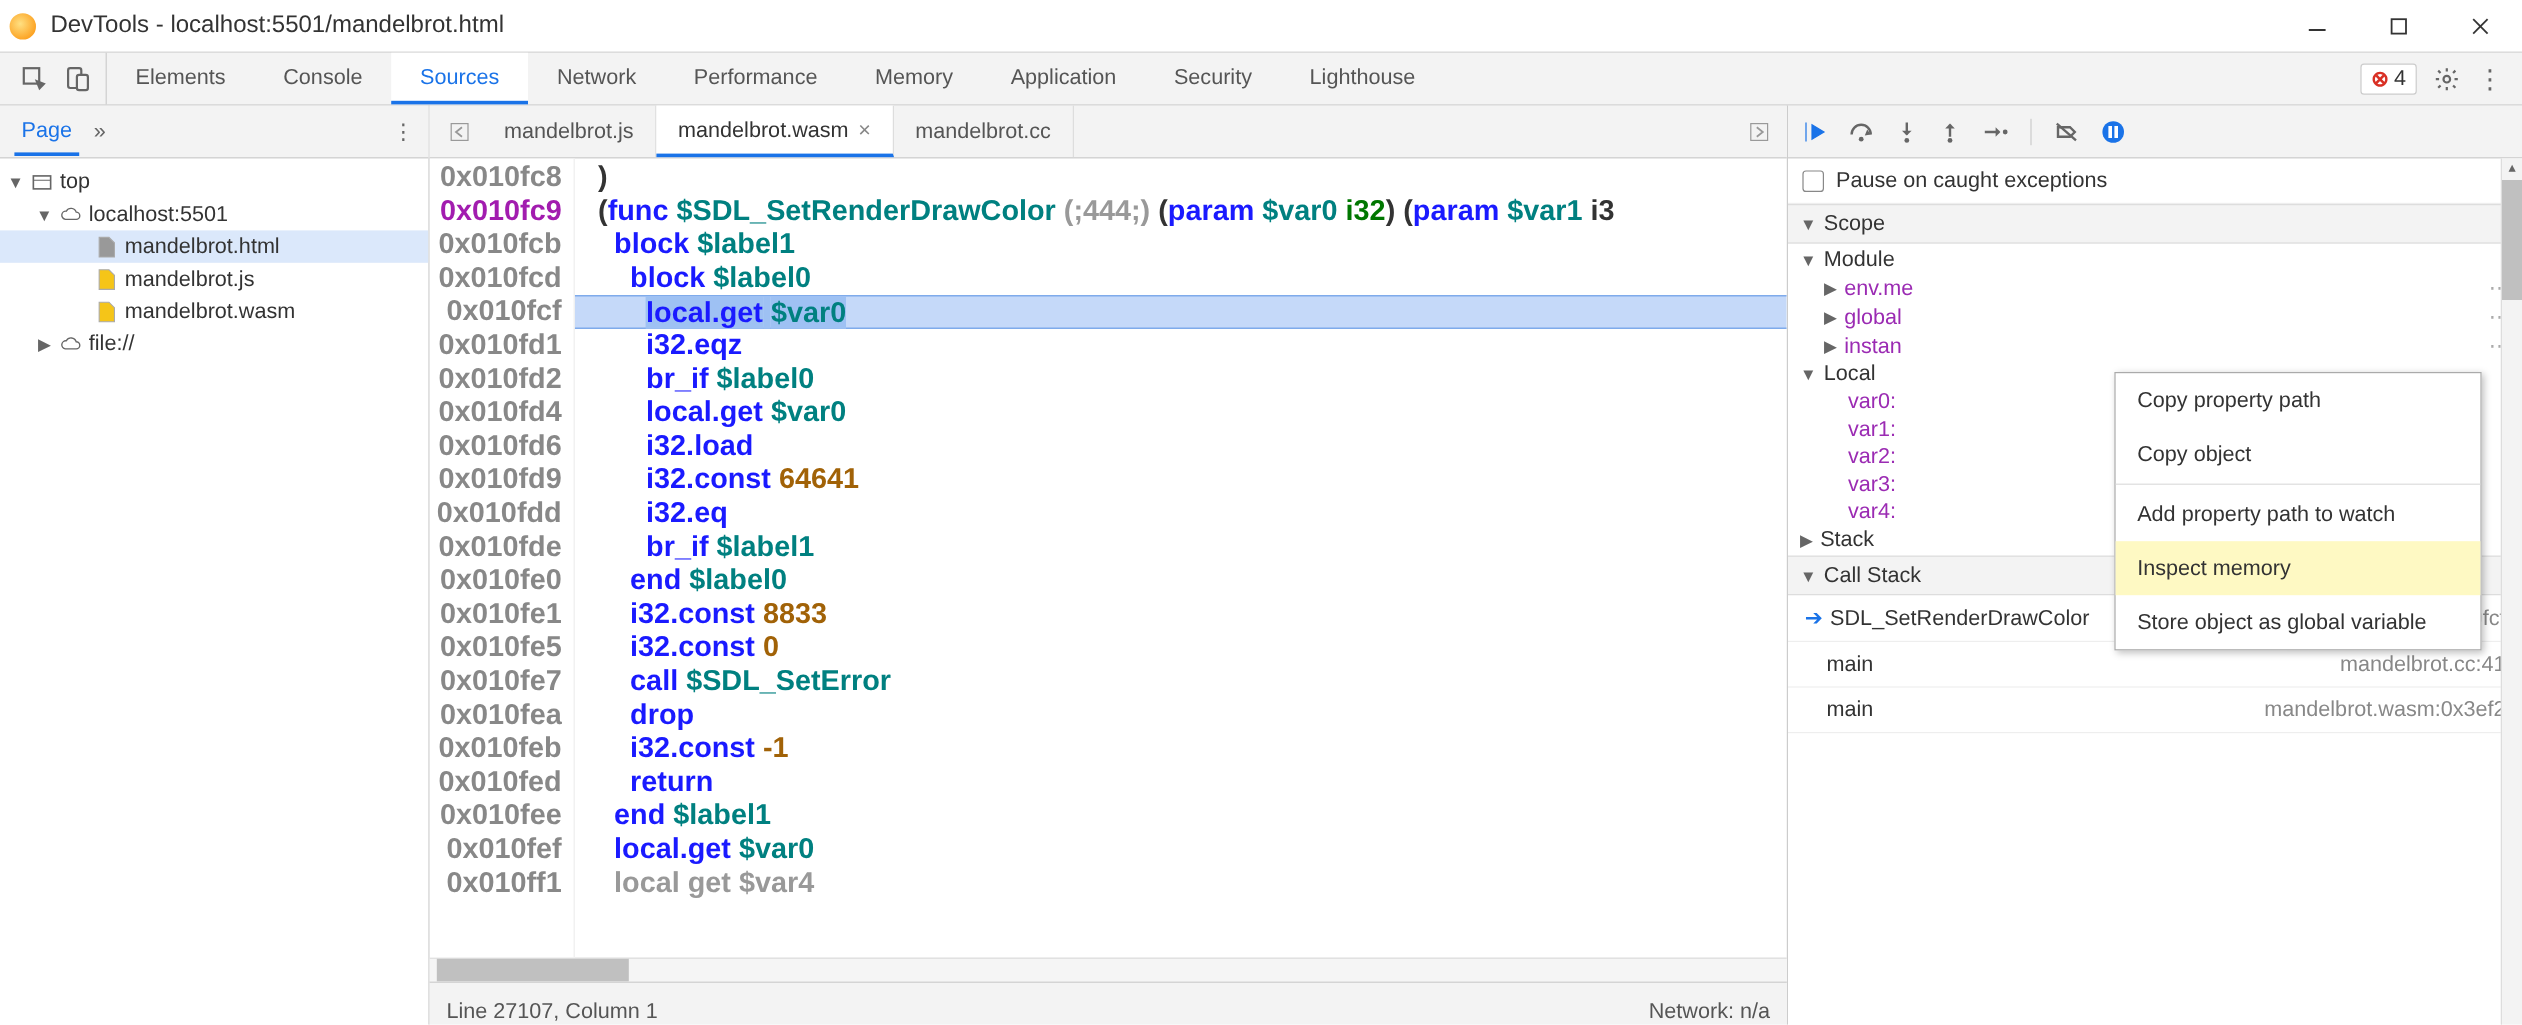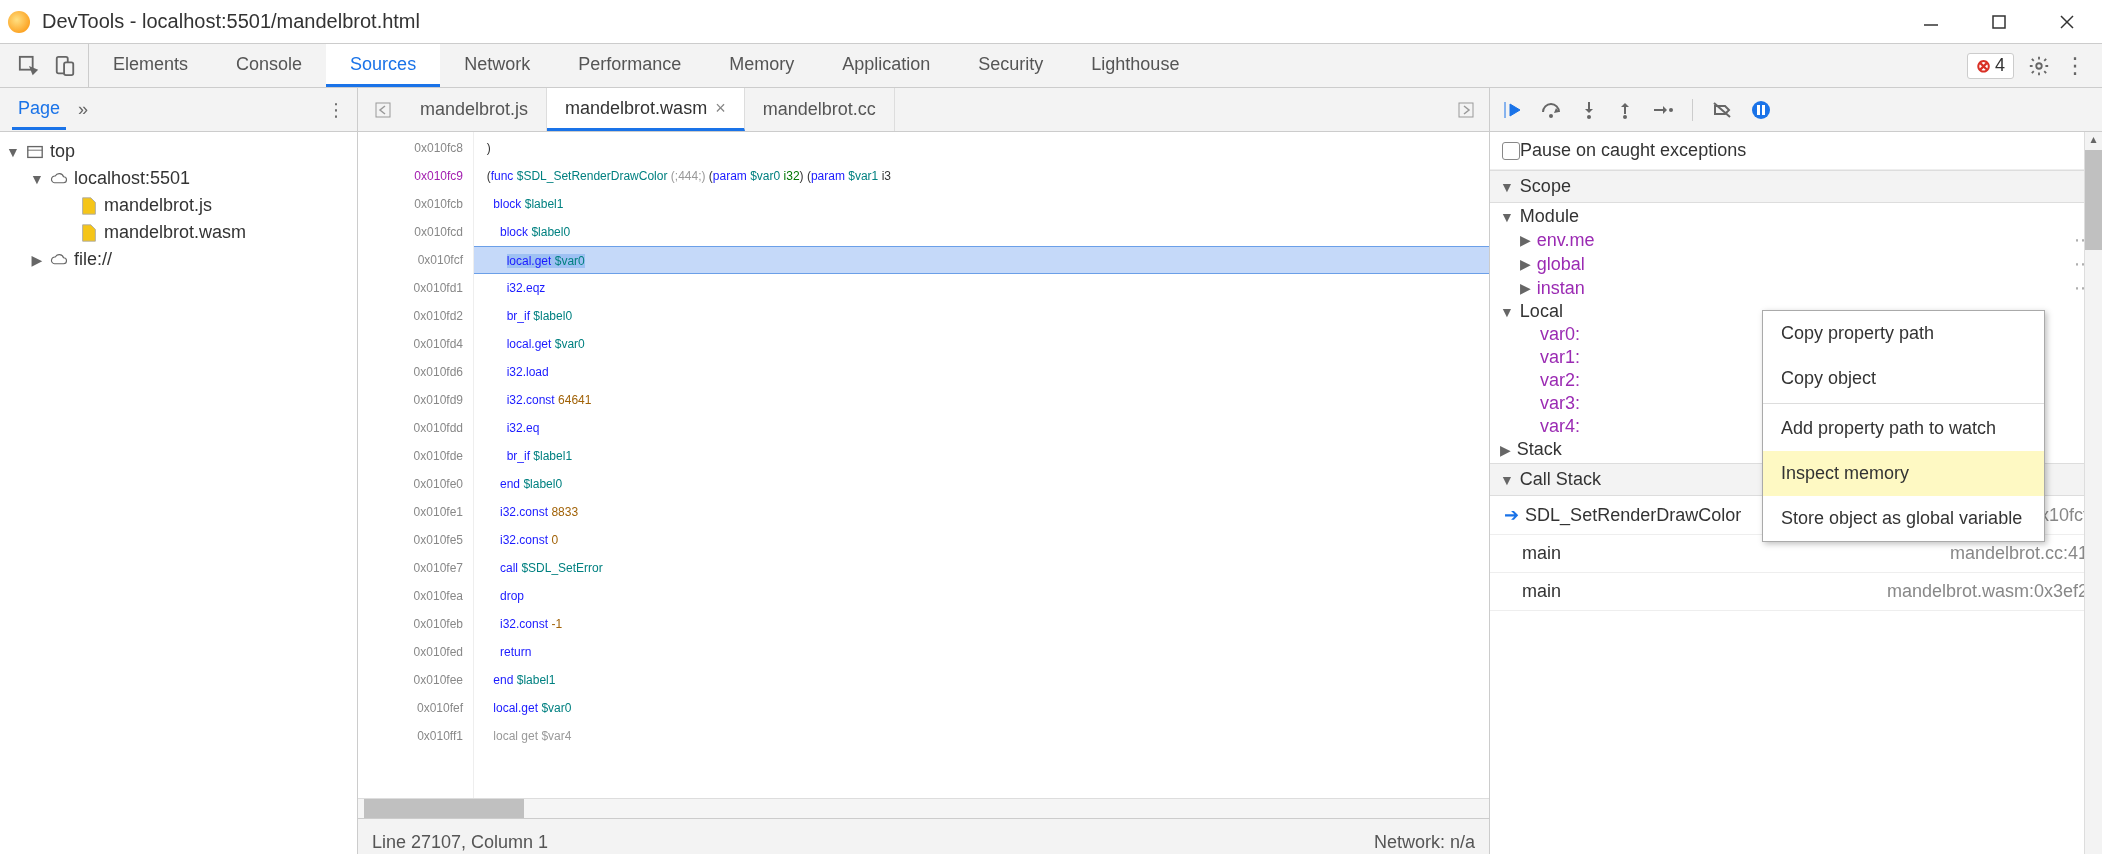--- a/index.html
+++ b/index.html
@@ -41,21 +41,21 @@
 
 
 .editor { flex:1; display:flex; flex-direction:column; border-right:1px solid #ccc; min-width:0; }
 .editor-tabs { height:44px; display:flex; align-items:center; background:#f3f3f3; border-bottom:1px solid #ccc; padding-left:6px; }
 .editor-tabs .navarrow { padding:0 10px; color:#888; }
 .editor-tab { display:flex; align-items:center; gap:8px; padding:0 18px; height:100%; color:#555; border-right:1px solid #ddd; }
 .editor-tab.active { color:#333; background:#fff; border-bottom:3px solid #1a73e8; }
 .editor-tab .close { color:#888; }
 .editor-tabs .rightarrow { margin-left:auto; padding:0 14px; color:#888; }
 
-.codearea { flex:1; display:flex; font-family: Consolas, "Courier New", monospace; font-size:12px; line-height:28px; overflow:hidden; position:relative; }
+.codearea { flex:1; display:flex; font-family: Consolas, "Courier New", monospace; font-size:24px; line-height:28px; overflow:hidden; position:relative;font-weight:bold; }
 .gutter { background:#fff; color:#888; text-align:right; padding:2px 10px 2px 6px; border-right:1px solid #eee; min-width:116px; }
 .gutter .gln { height:28px; }
 .codebody { flex:1; overflow:hidden; white-space:pre; padding:2px 0; }
 .codeline { height:28px; padding-left:6px; }
 .codeline.hl { background:#c5d9f9; border-top:1px solid #6b9fe8; border-bottom:1px solid #6b9fe8; }
 .codeline.hl .curr { background:#9ec1f3; }
 .k-blue { color:#1a1aff; }
 .k-teal { color:#008080; }
 .k-green { color:#007700; }
 .k-gray { color:#999; }
@@ -67,37 +67,37 @@
 .statusbar { height:36px; border-top:1px solid #ccc; background:#f3f3f3; display:flex; align-items:flex-start; padding:13px 14px; color:#555; }
 .statusbar .right { margin-left:auto; }
 
 
 .rightpanel { width: 612px; display:flex; flex-direction:column; position:relative; }
 .dbgtoolbar { height:44px; display:flex; align-items:center; gap:18px; padding:0 12px; border-bottom:1px solid #ccc; background:#f3f3f3; }
 .dbgtoolbar .sep { width:1px; height:22px; background:#ccc; }
 .dbgtoolbar .dbgicon { color:#555; }
 .dbgtoolbar .dbgicon.blue { color:#1a73e8; }
 
-.pauserow { padding:8px 12px; display:flex; align-items:center; border-bottom:1px solid #eee; }
+.pauserow { padding:8px 12px; display:flex; align-items:center; gap:10px; border-bottom:1px solid #eee; }
 .chk { width:18px; height:18px; border:1px solid #888; border-radius:3px; }
 
 .sectionhdr { background:#f3f3f3; border-bottom:1px solid #ddd; border-top:1px solid #ddd; padding:5px 10px; display:flex; align-items:center; gap:6px; }
 .scopebody { padding:2px 0; }
 .scoperow { display:flex; align-items:center; gap:6px; padding:1px 10px; }
 .scoperow .pad1 { width:14px; }
 .scoperow .pad2 { width:34px; }
 .varname { color:#9b2bb3; }
 .tri { color:#666; font-size:14px; }
 
 .callrow { padding:8px 14px; display:flex; align-items:center; border-bottom:1px solid #eee; }
 .callrow .loc { margin-left:auto; color:#888; }
 .callrow .ptr { color:#1a73e8; margin-right:6px; }
 
 
-.ctxmenu { position:absolute; left:272px; top:222px; width:283px; background:#fff; border:1px solid #aaa; box-shadow:2px 2px 6px rgba(0,0,0,0.25); z-index:50; }
+.ctxmenu { position:absolute; left:272px; top:222px; width:306px; background:#fff; border:1px solid #aaa; box-shadow:2px 2px 6px rgba(0,0,0,0.25); z-index:50; }
 .ctxitem { padding:12px 18px; }
 .ctxitem.hover { background:#fef9c3; }
 .ctxdiv { height:1px; background:#ddd; margin:2px 0; }
 
 
 .rscroll { position:absolute; right:0; top:44px; bottom:0; width:18px; background:#f3f3f3; border-left:1px solid #ddd; }
 .rscroll .arrow { height:18px; text-align:center; font-size:12px; color:#666; }
 .rscroll .thumb { background:#c0c0c0; height:100px; margin-top:0; }
 
 svg { display:block; }
@@ -188,20 +188,27 @@
       </div>
       <div class="tree-row">
         <span class="indent1"></span>
           <span class="tw tri">▼</span>
         <svg class="fileicon" viewBox="0 0 24 16">
             <path d="M6 13h12a4 4 0 0 0 0-8 6 6 0 0 0-11-1A4 4 0 0 0 6 13z" fill="none" stroke="#666" stroke-width="1.5"></path>
           </svg>
         <span>localhost:5501</span>
       </div>
       <div id="file-rows">
+          <div class="tree-row selected">
+            <span class="indent3"></span>
+            <svg class="fileicon" viewBox="0 0 18 22">
+              <path d="M2 2h9l5 5v13H2z" fill="#999" stroke="#aaa"></path>
+            </svg>
+            <span>mandelbrot.html</span>
+          </div>
           <div class="tree-row">
             <span class="indent3"></span>
             <svg class="fileicon" viewBox="0 0 18 22">
               <path d="M2 2h9l5 5v13H2z" fill="#f5c518" stroke="#aaa"></path>
             </svg>
             <span>mandelbrot.js</span>
           </div>
           <div class="tree-row">
             <span class="indent3"></span>
             <svg class="fileicon" viewBox="0 0 18 22">

